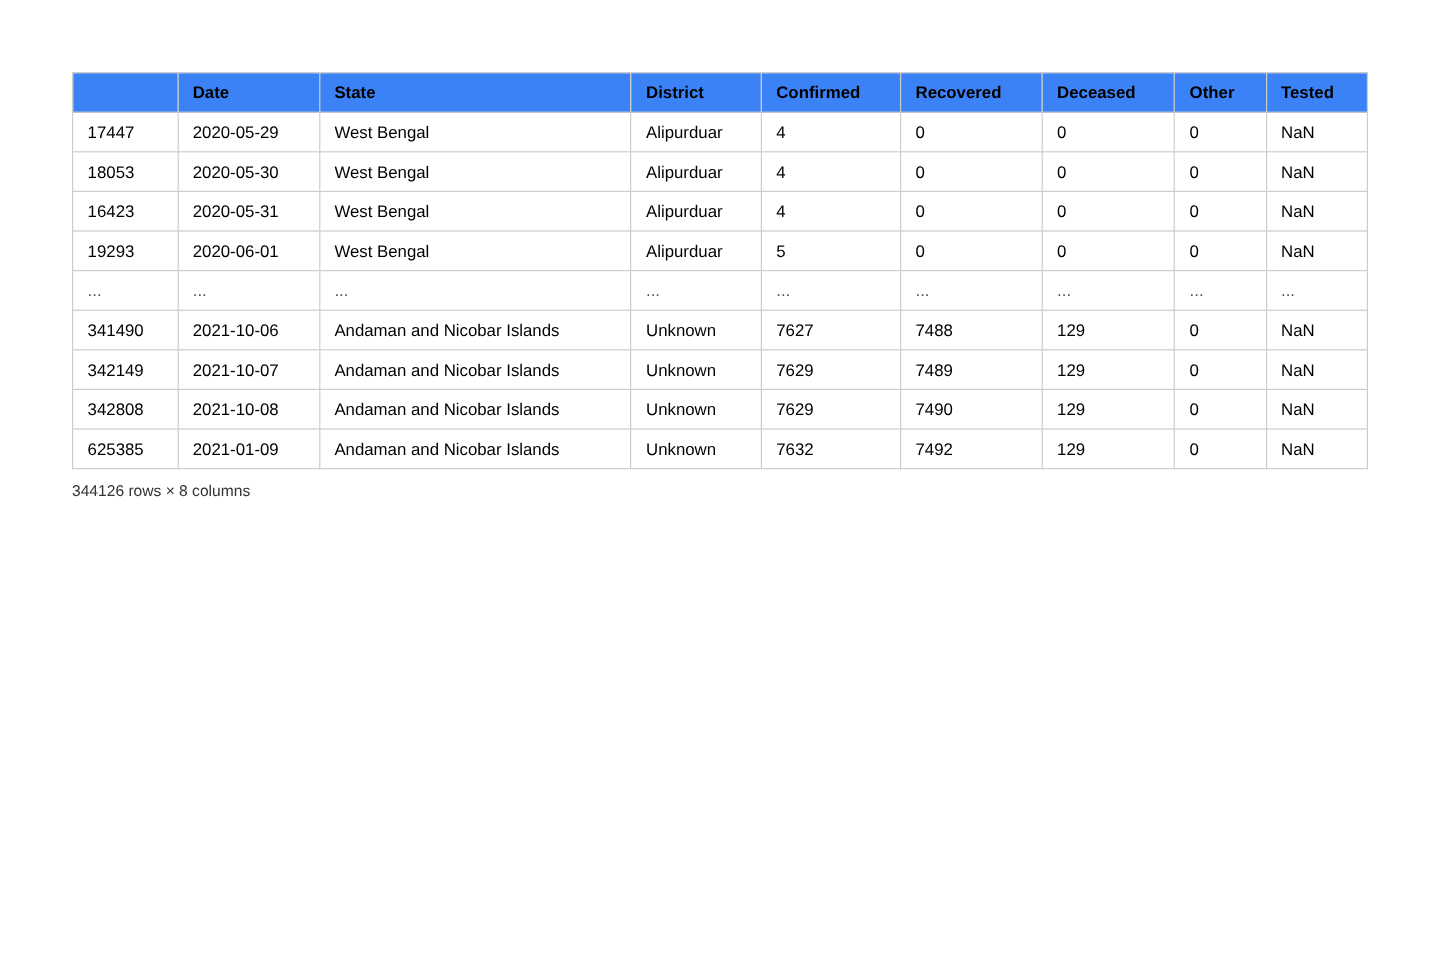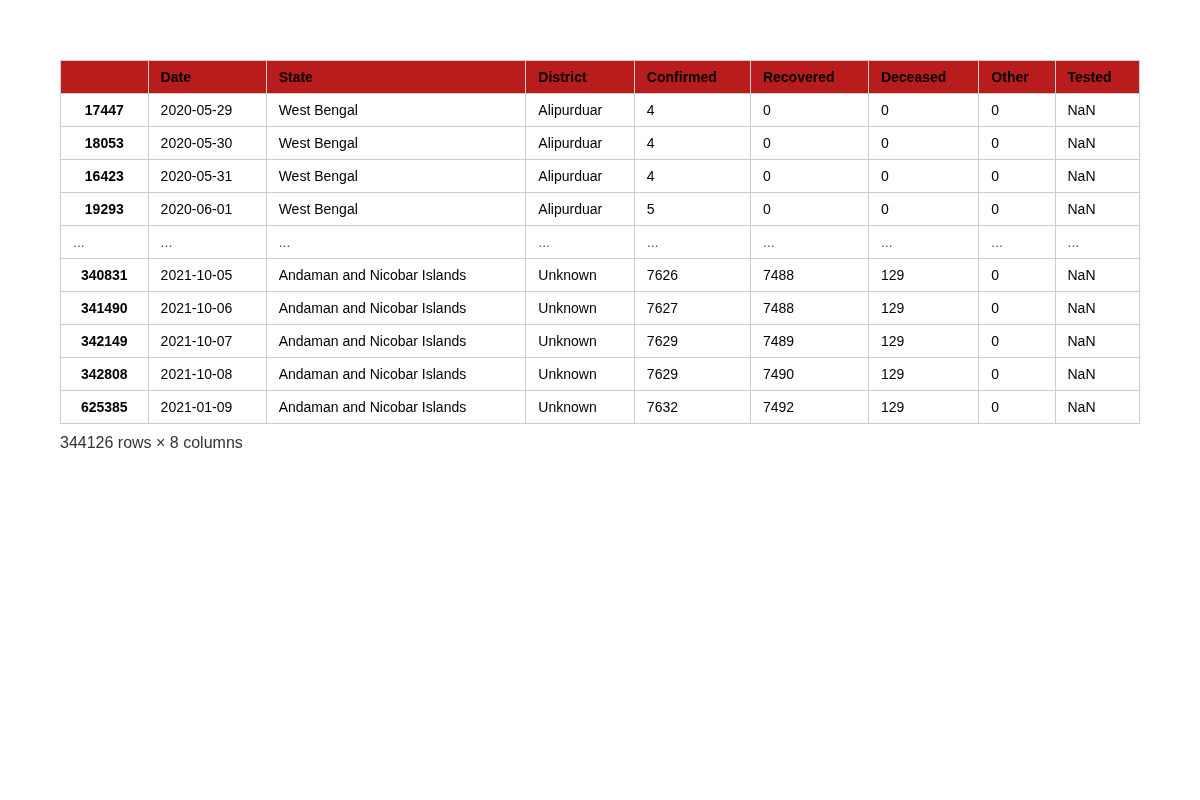--- a/index.html
+++ b/index.html
@@ -33,39 +33,38 @@
 
     th, td {
       border: 1px solid #cccccc;
       padding: 8px 12px;
       text-align: left;
       white-space: nowrap;
     }
 
     th {
       font-weight: bold;
-      background-color: #b91c1c;
+      background-color: #3b82f6;
     }
 
     td.index-col {
-      font-weight: bold;
-      text-align: center;
+      font-weight: normal;
     }
 
     tr:nth-child(even) {
       background-color: #ffffff;
     }
 
     tr:nth-child(odd) {
       background-color: #ffffff;
     }
 
     .footer-text {
       margin-top: 10px;
-      font-size: 16px;
+      font-size: 13px;
       color: #333333;
     }
 
     .ellipsis-row td {
       color: #555555;
     }
   </style>
 </head>
 <body>
 
@@ -134,31 +133,20 @@
           <td>...</td>
           <td>...</td>
           <td>...</td>
           <td>...</td>
           <td>...</td>
           <td>...</td>
           <td>...</td>
           <td>...</td>
         </tr>
         <tr>
-          <td class="index-col">340831</td>
-          <td>2021-10-05</td>
-          <td>Andaman and Nicobar Islands</td>
-          <td>Unknown</td>
-          <td>7626</td>
-          <td>7488</td>
-          <td>129</td>
-          <td>0</td>
-          <td>NaN</td>
-        </tr>
-        <tr>
           <td class="index-col">341490</td>
           <td>2021-10-06</td>
           <td>Andaman and Nicobar Islands</td>
           <td>Unknown</td>
           <td>7627</td>
           <td>7488</td>
           <td>129</td>
           <td>0</td>
           <td>NaN</td>
         </tr>

